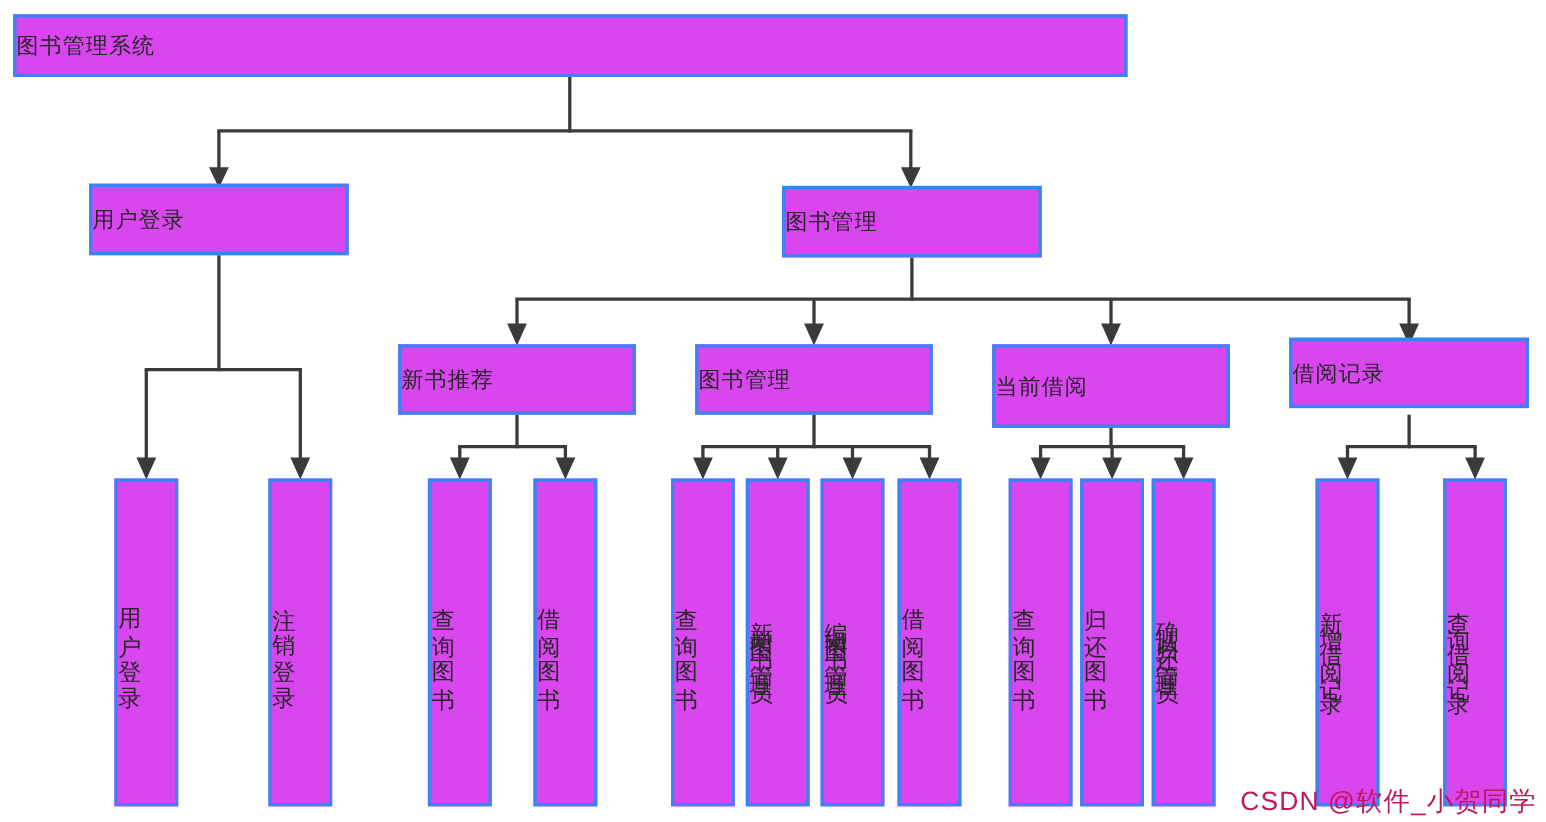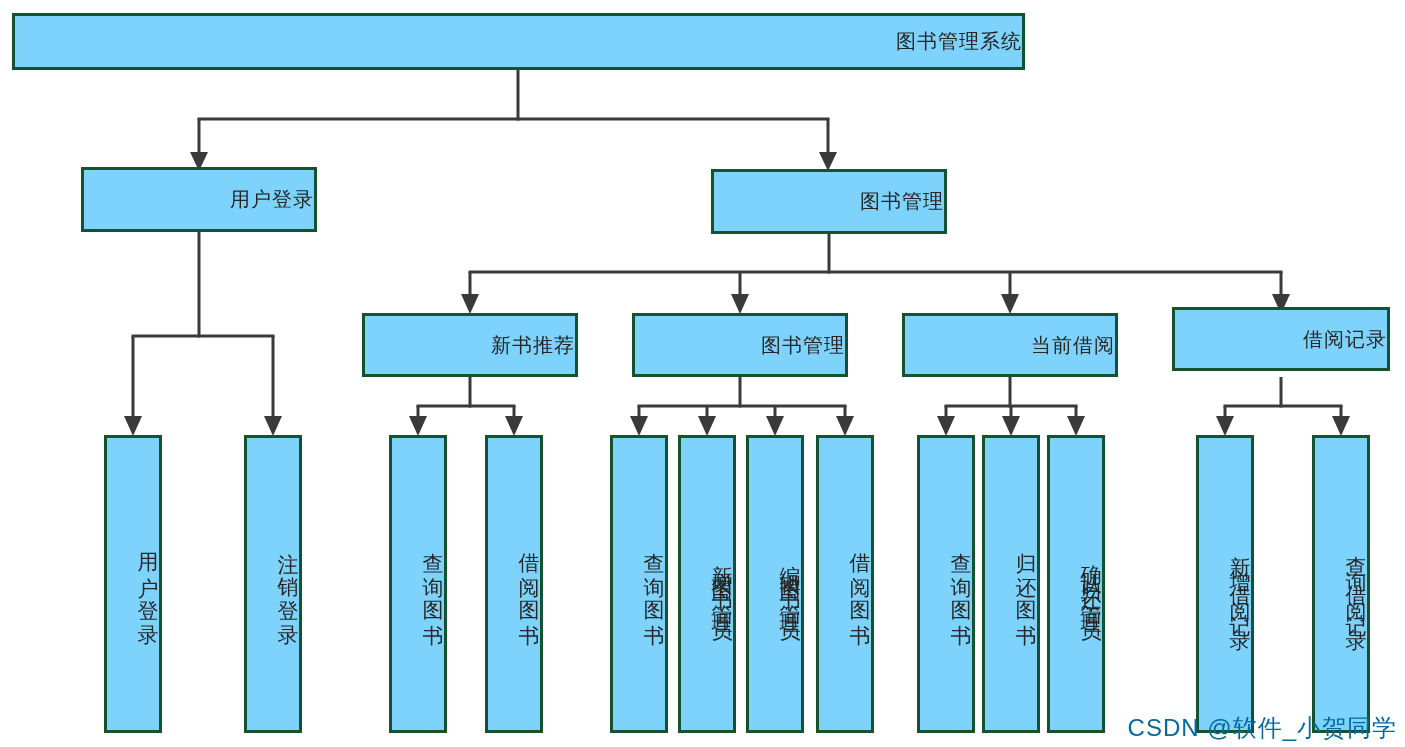--- a/index.html
+++ b/index.html
@@ -7,45 +7,45 @@
     position:relative;
     width:1405px;height:747px;
     background:#ffffff;
     font-family:"Liberation Sans", sans-serif;
     overflow:hidden;
   }
   .connectors{position:absolute;left:0;top:0;}
   .box{
     position:absolute;
     box-sizing:border-box;
-    border:3px solid #14532d;
-    background:#7dd3fc;
+    border:3px solid #3b82f6;
+    background:#d946ef;
     display:flex;
     align-items:center;
-    justify-content:flex-end;
+    justify-content:flex-start;
     color:#262626;
   }
   .hlabel{font-size:20px;letter-spacing:1px;white-space:nowrap;}
   .leaf{width:58px;height:298px;top:435px;}
   .vtext{
     writing-mode:vertical-lr;
     text-orientation:mixed;
     font-size:21px;
     line-height:1;
     white-space:nowrap;
   }
   .sp4{letter-spacing:24px;}
   .sp6{letter-spacing:15px;}
   .sp9{letter-spacing:8px;}
   .watermark{
     position:absolute;
     right:8px;
     bottom:3px;
     font-size:24px;
-    color:#0369a1;
+    color:#be185d;
     letter-spacing:1px;
     white-space:nowrap;
   }
 </style>
 </head>
 <body>
 
 <div class="stage">
 
   <svg class="connectors" width="1405" height="747" viewBox="0 0 1405 747">
@@ -127,21 +127,21 @@
   <div class="box" style="left:711px;top:169px;width:236px;height:65px">
     <span class="hlabel">图书管理</span>
   </div>
 
   <div class="box" style="left:362px;top:313px;width:216px;height:64px">
     <span class="hlabel">新书推荐</span>
   </div>
   <div class="box" style="left:632px;top:313px;width:216px;height:64px">
     <span class="hlabel">图书管理</span>
   </div>
-  <div class="box" style="left:902px;top:313px;width:216px;height:64px">
+  <div class="box" style="left:902px;top:313px;width:216px;height:76px">
     <span class="hlabel">当前借阅</span>
   </div>
   <div class="box" style="left:1172px;top:307px;width:218px;height:64px">
     <span class="hlabel">借阅记录</span>
   </div>
 
   <div class="box leaf" style="left:104px">
     <span class="vtext sp4">用户登录</span>
   </div>
   <div class="box leaf" style="left:244px">

